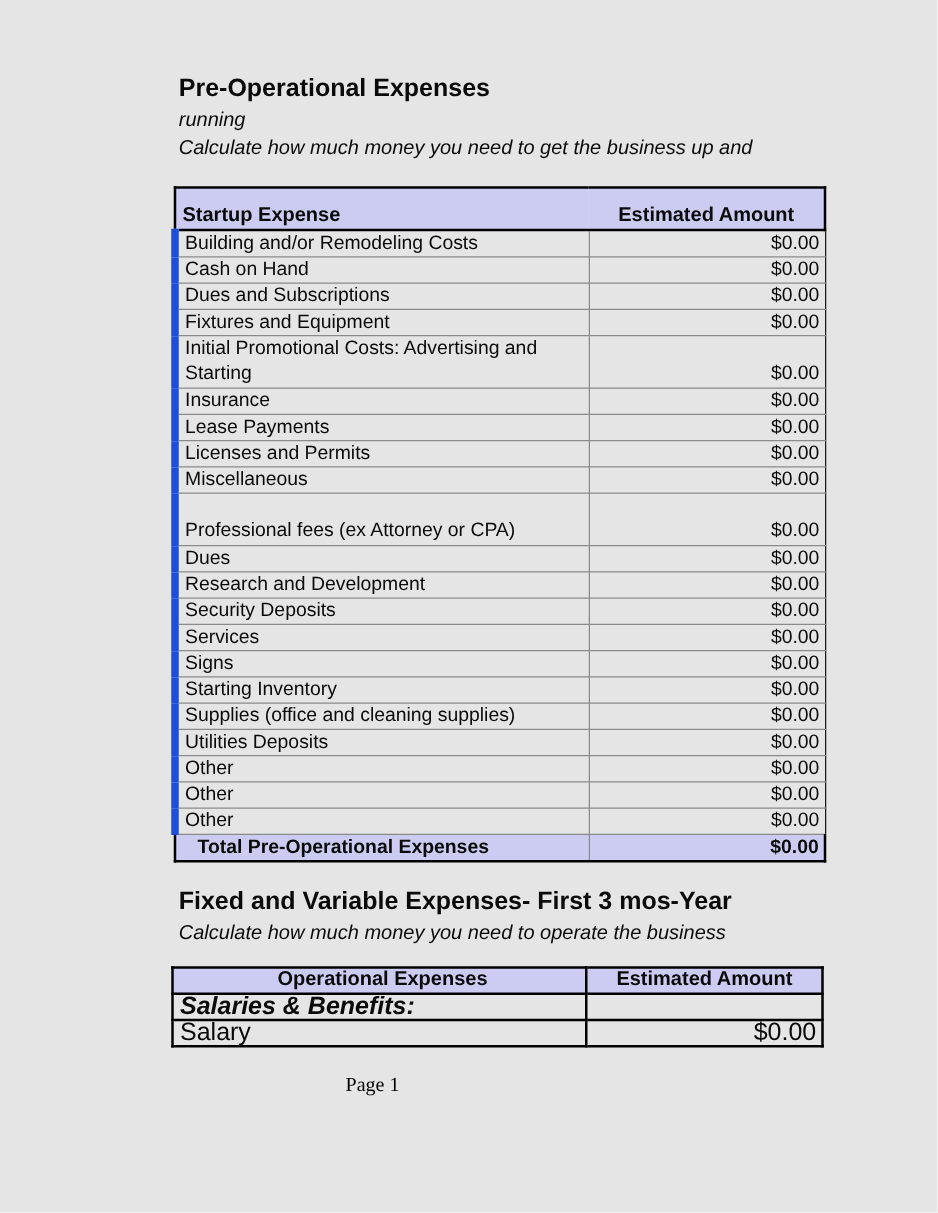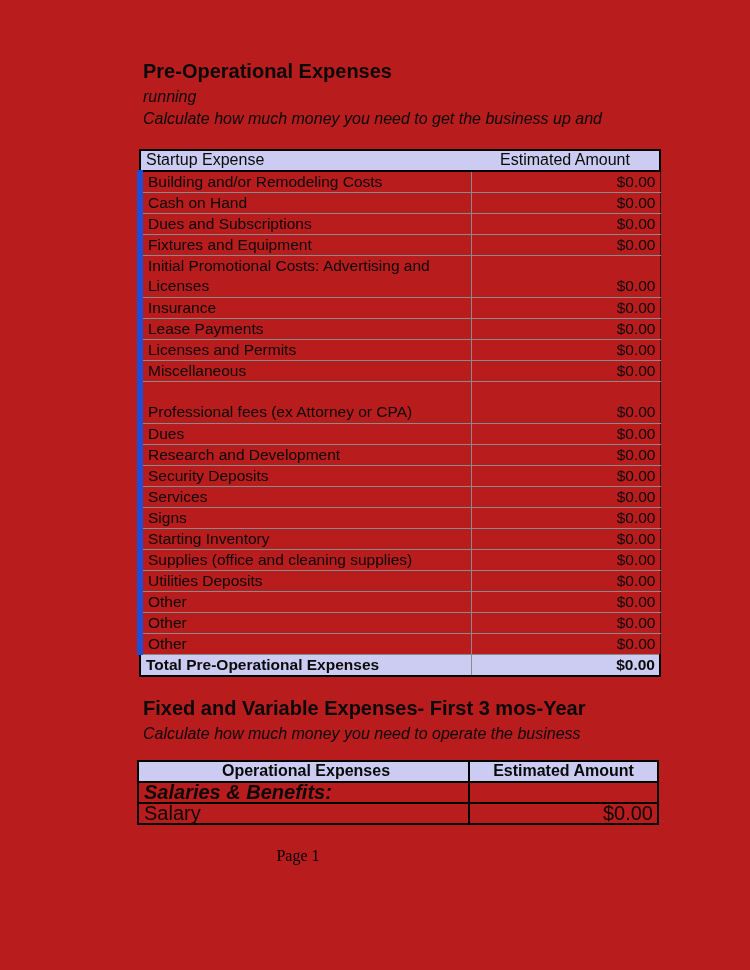--- a/index.html
+++ b/index.html
@@ -4,21 +4,21 @@
 <style>
   :root{
     --table-header-bg:#ccccf2;
     --grid-line:#8a8a8a;
     --border-dark:#000000;
     --text-color:#0a0a0a;
   }
   *{box-sizing:border-box;}
   html,body{margin:0;padding:0;background:#ffffff;}
   .page{
-    width:750px;height:970px;position:relative;background:#b91c1c;
+    width:750px;height:970px;position:relative;background:#e5e5e5;
     font-family:"Liberation Sans","DejaVu Sans",sans-serif;color:var(--text-color);
     overflow:hidden;
   }
   .section{margin-left:137px;width:520px;}
   .doc-title{
     font-size:20px;line-height:26px;font-weight:bold;margin:0 0 2px 6px;
   }
   .first-title{padding-top:58px;}
   .subtitle{
     font-style:italic;font-size:16px;line-height:22px;margin:0 0 0 6px;
@@ -28,40 +28,40 @@
   table{border-collapse:collapse;table-layout:fixed;width:520px;}
   col.c1{width:331px;}
   col.c2{width:189px;}
 
   
   .t1{margin-top:19px;}
   .t1 thead th{
     background:var(--table-header-bg);
     border-top:2px solid var(--border-dark);
     border-bottom:2px solid var(--border-dark);
-    font-size:16px;font-weight:normal;height:19px;padding:0 0 1px 0;
+    font-size:16px;font-weight:bold;height:19px;padding:13px 0 1px 0;
   }
   .t1 thead th.h-label{border-left:2px solid var(--border-dark);text-align:left;padding-left:5px;}
   .t1 thead th.h-amount{border-right:2px solid var(--border-dark);text-align:center;}
   .t1 tbody td{
     border-top:1px solid var(--grid-line);
     border-bottom:1px solid var(--grid-line);
     font-size:15.5px;line-height:20px;height:20.5px;padding:0;
     vertical-align:middle;overflow:hidden;
   }
   .t1 tbody td.cell-label{padding-left:5px;border-left:6px solid #1d4ed8;border-right:1px solid var(--grid-line);}
   .t1 tbody td.cell-amount{text-align:right;padding-right:4px;border-right:1px solid #1a1a1a;}
   .t1 tbody tr.tall td{height:42px;vertical-align:bottom;padding-bottom:1px;}
   .t1 tfoot td{
     background:var(--table-header-bg);font-weight:bold;
     font-size:15.5px;line-height:20px;height:20.5px;padding:0;
     border-top:1px solid var(--grid-line);
     border-bottom:2px solid var(--border-dark);
   }
-  .t1 tfoot td.cell-label{padding-left:5px;border-left:2px solid var(--border-dark);border-right:1px solid var(--grid-line);}
+  .t1 tfoot td.cell-label{padding-left:17px;border-left:2px solid var(--border-dark);border-right:1px solid var(--grid-line);}
   .t1 tfoot td.cell-amount{text-align:right;padding-right:4px;border-right:2px solid var(--border-dark);}
 
   
   .second-title{margin-top:18px;}
 
   
   .t2{margin-top:15px;}
   .t2 thead th{
     background:var(--table-header-bg);
     border:2px solid var(--border-dark);
@@ -119,21 +119,21 @@
             <td class="cell-label">Dues and Subscriptions</td>
             <td class="cell-amount">$0.00</td>
           </tr>
           <tr>
             <td class="cell-label">Fixtures and Equipment</td>
             <td class="cell-amount">$0.00</td>
           </tr>
           <tr class="tall">
             <td class="cell-label">
               <span style="display: block;">Initial Promotional Costs: Advertising and</span>
-              <span style="display: block;">Licenses</span>
+              <span style="display: block;">Starting</span>
             </td>
             <td class="cell-amount">$0.00</td>
           </tr>
           <tr>
             <td class="cell-label">Insurance</td>
             <td class="cell-amount">$0.00</td>
           </tr>
           <tr>
             <td class="cell-label">Lease Payments</td>
             <td class="cell-amount">$0.00</td>

